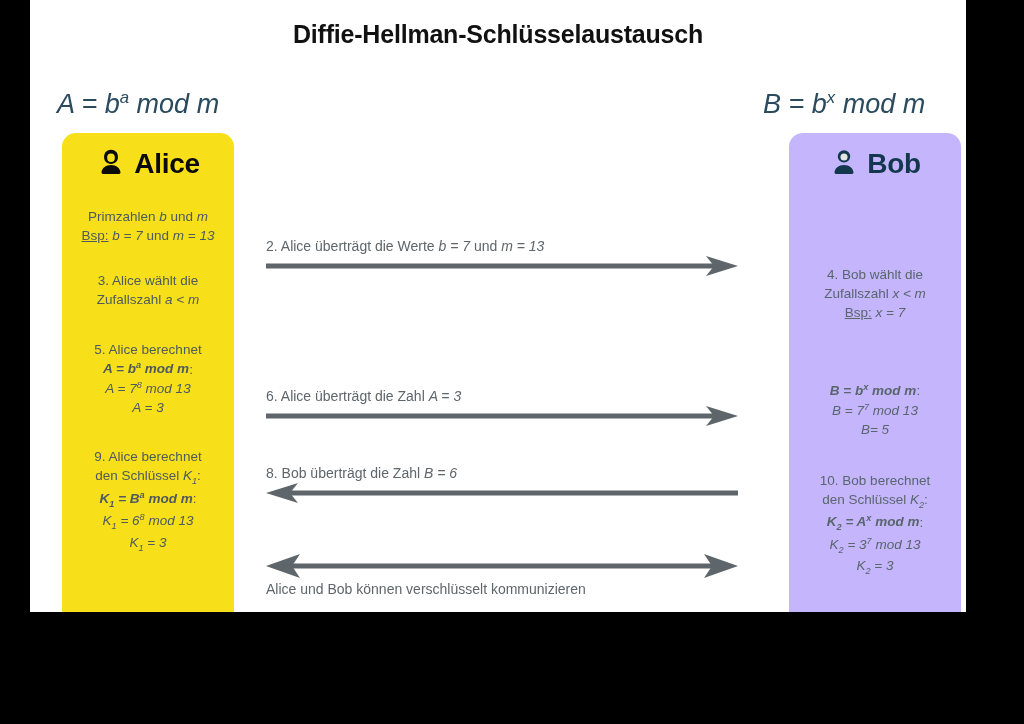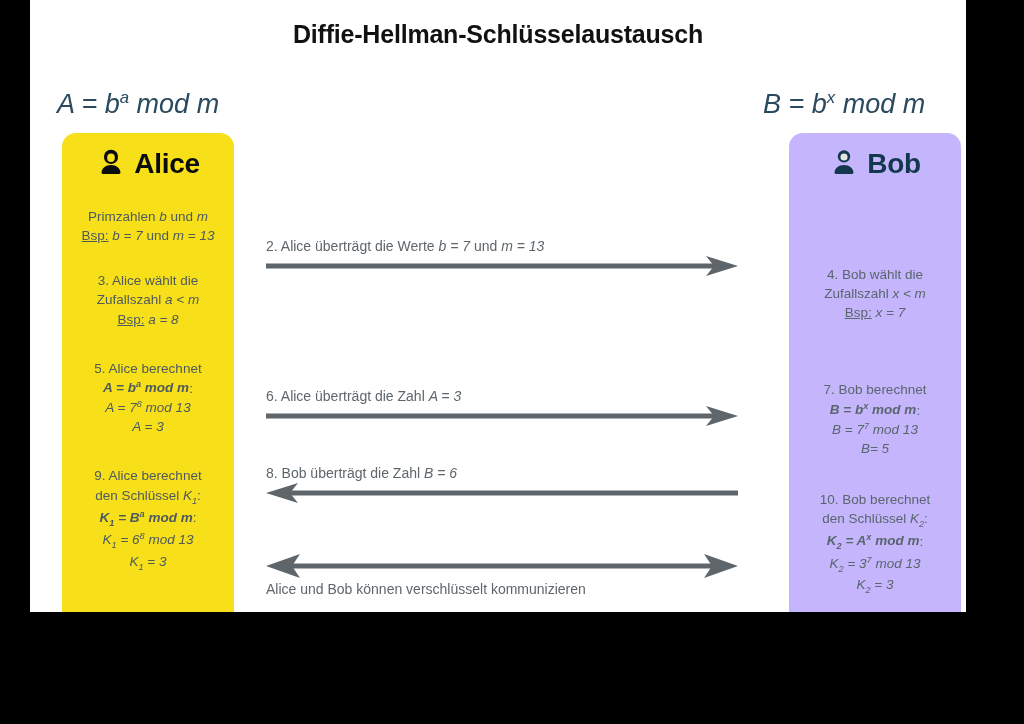--- a/index.html
+++ b/index.html
@@ -180,21 +180,20 @@
       </div>
 
       <div class="steps">
         <div class="step" id="a-step1">
           <span class="ln">Primzahlen <em>b</em> und <em>m</em></span>
           <span class="ln"><span class="u">Bsp:</span> <em>b = 7</em> und <em>m = 13</em></span>
         </div>
         <div class="step" id="a-step3">
           <span class="ln">3. Alice wählt die</span>
           <span class="ln">Zufallszahl <em>a &lt; m</em></span>
-          <span class="ln"><span class="u">Bsp:</span> <em>a = 8</em></span>
         </div>
         <div class="step" id="a-step5">
           <span class="ln">5. Alice berechnet</span>
           <span class="ln"><b>A = b<sup>a</sup> mod m</b>:</span>
           <span class="ln"><em>A = 7<sup>8</sup> mod 13</em></span>
           <span class="ln"><em>A = 3</em></span>
         </div>
         <div class="step" id="a-step9">
           <span class="ln">9. Alice berechnet</span>
           <span class="ln">den Schlüssel <em>K<sub>1</sub></em>:</span>
@@ -217,21 +216,20 @@
         <span class="pname">Bob</span>
       </div>
 
       <div class="steps">
         <div class="step" id="b-step4">
           <span class="ln">4. Bob wählt die</span>
           <span class="ln">Zufallszahl <em>x &lt; m</em></span>
           <span class="ln"><span class="u">Bsp:</span> <em>x = 7</em></span>
         </div>
         <div class="step" id="b-step7">
-          <span class="ln">7. Bob berechnet</span>
           <span class="ln"><b>B = b<sup>x</sup> mod m</b>:</span>
           <span class="ln"><em>B = 7<sup>7</sup> mod 13</em></span>
           <span class="ln"><em>B= 5</em></span>
         </div>
         <div class="step" id="b-step10">
           <span class="ln">10. Bob berechnet</span>
           <span class="ln">den Schlüssel <em>K<sub>2</sub></em>:</span>
           <span class="ln"><b>K<sub>2</sub> = A<sup>x</sup> mod m</b>:</span>
           <span class="ln"><em>K<sub>2</sub> = 3<sup>7</sup> mod 13</em></span>
           <span class="ln"><em>K<sub>2</sub> = 3</em></span>

